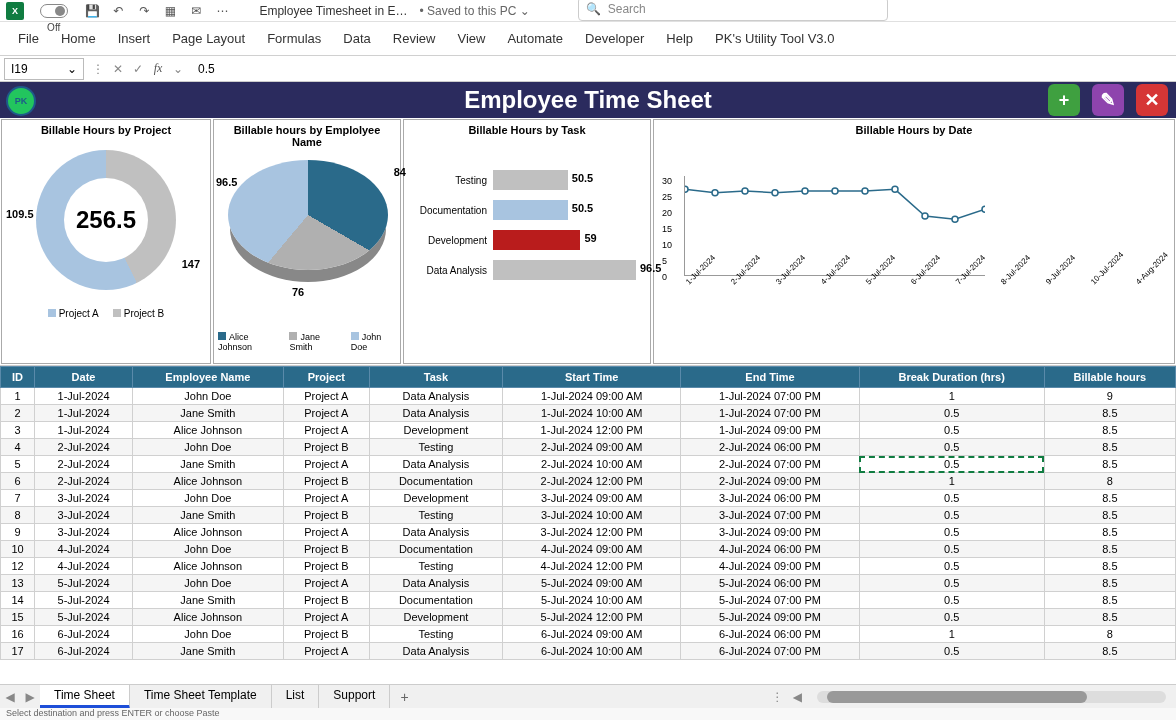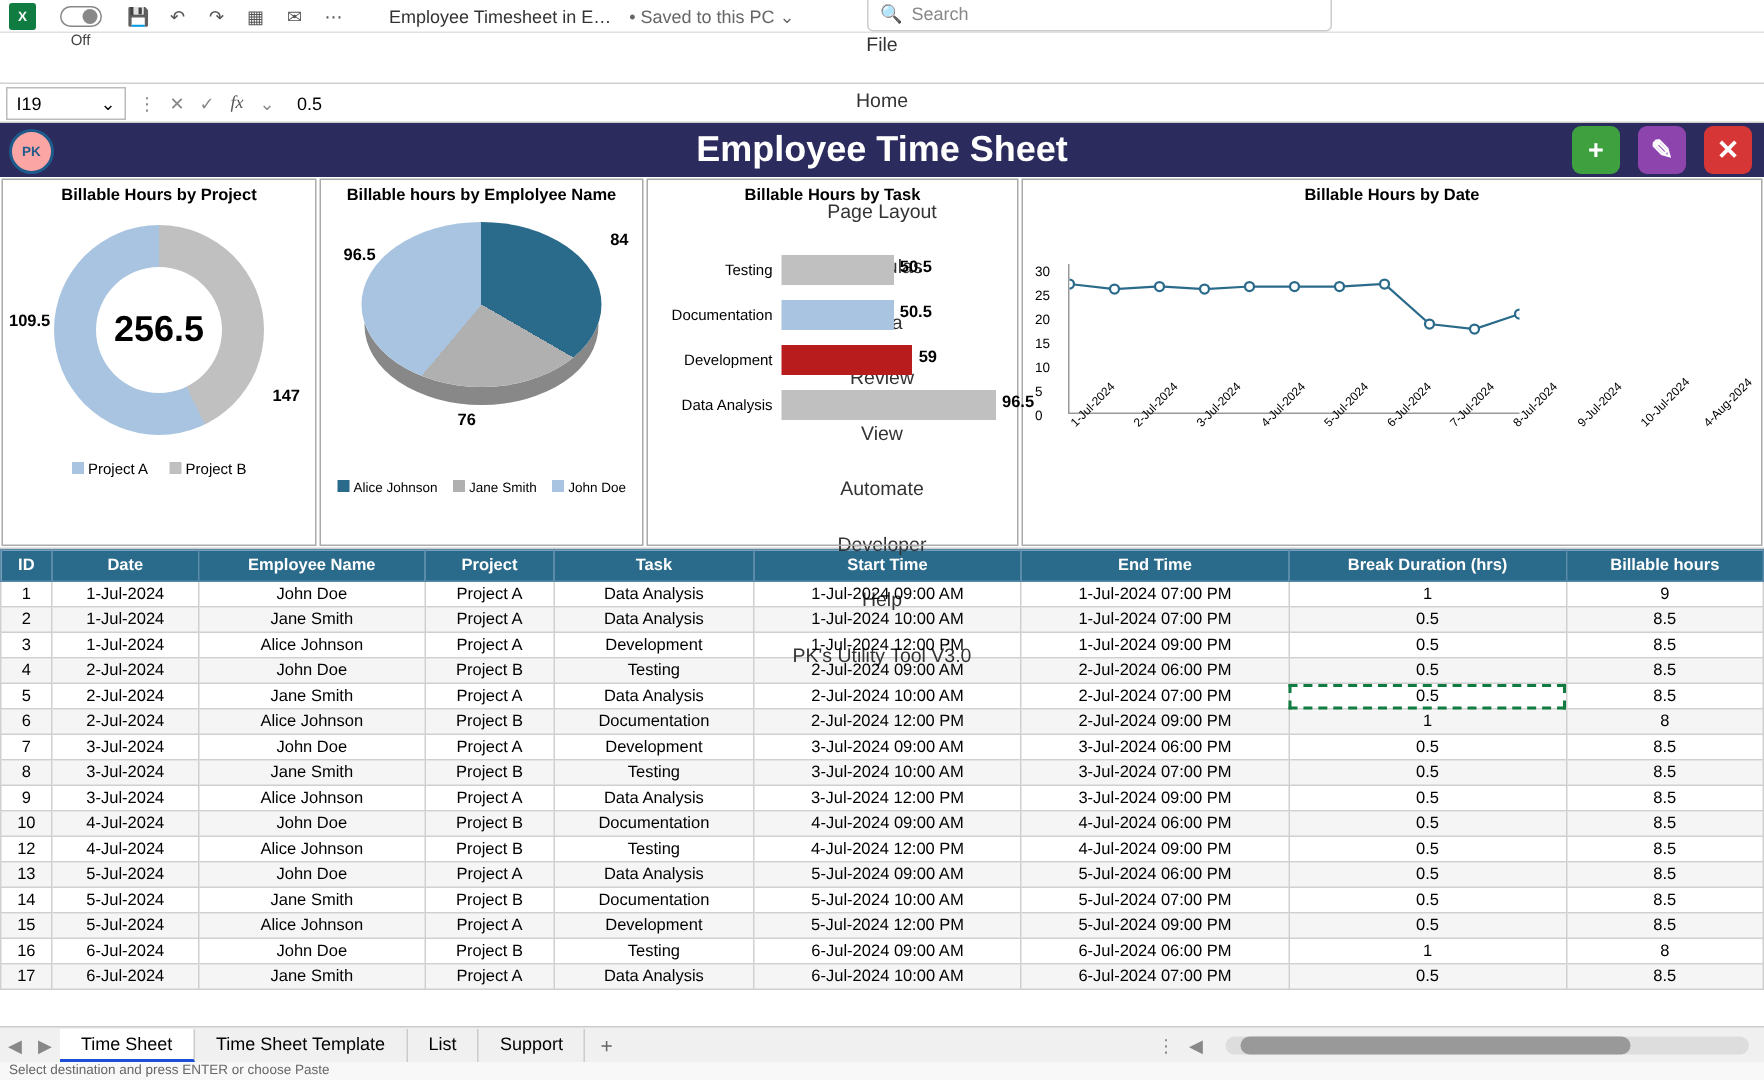--- a/index.html
+++ b/index.html
@@ -10,48 +10,48 @@
 .excel-icon { width: 18px; height: 18px; background: #107c41; color: #fff; font-size: 9px; font-weight: bold; display: flex; align-items: center; justify-content: center; border-radius: 2px; }
 .autosave { font-size: 10px; color: #444; display: flex; align-items: center; gap: 4px; flex-direction: column; }
 .autosave-toggle { width: 28px; height: 14px; border: 1px solid #888; border-radius: 7px; position: relative; }
 .autosave-toggle::after { content: ''; position: absolute; width: 10px; height: 10px; border-radius: 50%; background: #888; top: 1px; right: 2px; }
 .qat-icon { width: 18px; height: 18px; display: flex; align-items: center; justify-content: center; color: #555; }
 .doc-title { font-size: 12px; color: #333; margin-left: 20px; }
 .doc-saved { color: #666; margin-left: 4px; }
 .search-box { margin-left: 40px; width: 310px; height: 24px; border: 1px solid #ccc; border-radius: 4px; display: flex; align-items: center; padding: 0 8px; gap: 6px; color: #888; position: relative; top: -2px; }
 
 
-.ribbon { height: 34px; display: flex; align-items: center; gap: 22px; padding: 0 18px; border-bottom: 1px solid #d0d0d0; flex-direction: column; }
+.ribbon { height: 34px; display: flex; align-items: center; gap: 22px; padding: 0 18px; border-bottom: 1px solid #d0d0d0; }
 .ribbon-tab { font-size: 13px; color: #333; cursor: pointer; }
 
 
 .formula-bar { height: 26px; display: flex; align-items: center; border-bottom: 1px solid #ccc; }
 .name-box { width: 80px; height: 22px; border: 1px solid #bbb; margin: 0 4px; padding: 0 6px; font-size: 12px; display: flex; align-items: center; justify-content: space-between; }
 .fb-btn { width: 20px; text-align: center; color: #888; }
 .fx { font-style: italic; font-family: serif; color: #555; }
 .formula-input { flex: 1; padding: 0 10px; font-size: 12px; }
 
 
 .dash-header { height: 36px; background: #2b2b5e; display: flex; align-items: center; justify-content: center; position: relative; }
-.dash-logo { position: absolute; left: 6px; top: 4px; width: 30px; height: 30px; background: #fca5a5; border-radius: 50%; border: 2px solid #1e5a8a; display: flex; align-items: center; justify-content: center; font-size: 9px; color: #1e5a8a; font-weight: bold; }
+.dash-logo { position: absolute; left: 6px; top: 4px; width: 30px; height: 30px; background: #22c55e; border-radius: 50%; border: 2px solid #1e5a8a; display: flex; align-items: center; justify-content: center; font-size: 9px; color: #1e5a8a; font-weight: bold; }
 .dash-title { color: #fff; font-size: 24px; font-weight: bold; }
 .dash-btns { position: absolute; right: 8px; top: 2px; display: flex; gap: 12px; }
 .dash-btn { width: 32px; height: 32px; border-radius: 6px; display: flex; align-items: center; justify-content: center; color: #fff; font-size: 18px; font-weight: bold; }
 .btn-add { background: #3fa040; }
 .btn-edit { background: #8e44ad; }
 .btn-del { background: #d63636; }
 
 
 .charts { display: flex; height: 248px; border-bottom: 1px solid #ccc; }
 .chart-box { border: 1px solid #aaa; margin: 1px; padding: 4px; display: flex; flex-direction: column; }
 .chart-title { font-size: 11px; font-weight: bold; text-align: center; margin-bottom: 4px; }
 .chart-body { flex: 1; position: relative; }
 
 .cb1 { width: 210px; }
-.cb2 { width: 216px; justify-content: space-between; }
+.cb2 { width: 188px; justify-content: space-between; }
 .cb3 { width: 248px; }
 .cb4 { flex: 1; }
 
 
 .donut-wrap { position: relative; width: 140px; height: 140px; margin: 10px auto 0; }
 .donut { width: 140px; height: 140px; border-radius: 50%; background: conic-gradient(#c0c0c0 0deg 154deg, #a8c4e0 154deg 360deg); position: relative; }
 .donut::after { content: ''; position: absolute; width: 84px; height: 84px; background: #fff; border-radius: 50%; top: 28px; left: 28px; }
 .donut-center { position: absolute; top: 50%; left: 50%; transform: translate(-50%,-50%); font-size: 24px; font-weight: bold; z-index: 2; text-align: right; }
 .donut-lbl { position: absolute; font-size: 11px; font-weight: bold; }
 .donut-legend { display: flex; justify-content: center; gap: 14px; margin-top: 18px; font-size: 10px; }
@@ -79,21 +79,21 @@
 .data-table { width: 100%; border-collapse: collapse; font-size: 11px; }
 .data-table th { background: #2a6a8a; color: #fff; font-weight: bold; padding: 4px; border: 1px solid #5a8aaa; text-align: center; }
 .data-table td { border: 1px solid #d0d0d0; padding: 2px 4px; text-align: center; background: #fff; }
 .data-table tr:nth-child(even) td { background: #f5f5f5; }
 .selected-cell { outline: 2px dashed #107c41; outline-offset: -2px; }
 
 
 .sheet-bar { position: absolute; bottom: 12px; left: 0; right: 0; height: 24px; background: #f0f0f0; border-top: 1px solid #ccc; display: flex; align-items: center; }
 .sheet-nav { width: 20px; text-align: center; color: #888; }
 .sheet-tab { padding: 3px 14px; font-size: 12px; border-right: 1px solid #ccc; cursor: pointer; }
-.sheet-tab.active { background: #fff; border-bottom: 2px solid #1d4ed8; font-weight: 500; }
+.sheet-tab.active { background: #fff; border-bottom: 4px solid #1d4ed8; font-weight: 500; }
 .sheet-add { padding: 0 10px; color: #666; font-size: 14px; }
 .hscroll { flex: 1; margin: 0 10px; height: 12px; background: #ddd; border-radius: 6px; position: relative; }
 .hscroll-thumb { position: absolute; left: 10px; width: 260px; height: 100%; background: #999; border-radius: 6px; }
 
 .status-bar { position: absolute; bottom: 0; left: 0; right: 0; height: 12px; font-size: 9px; color: #666; padding: 0 6px; background: #f8f8f8; }
 
 .table-scroll { height: 334px; overflow: hidden; }
 </style>
 </head>
 <body>

